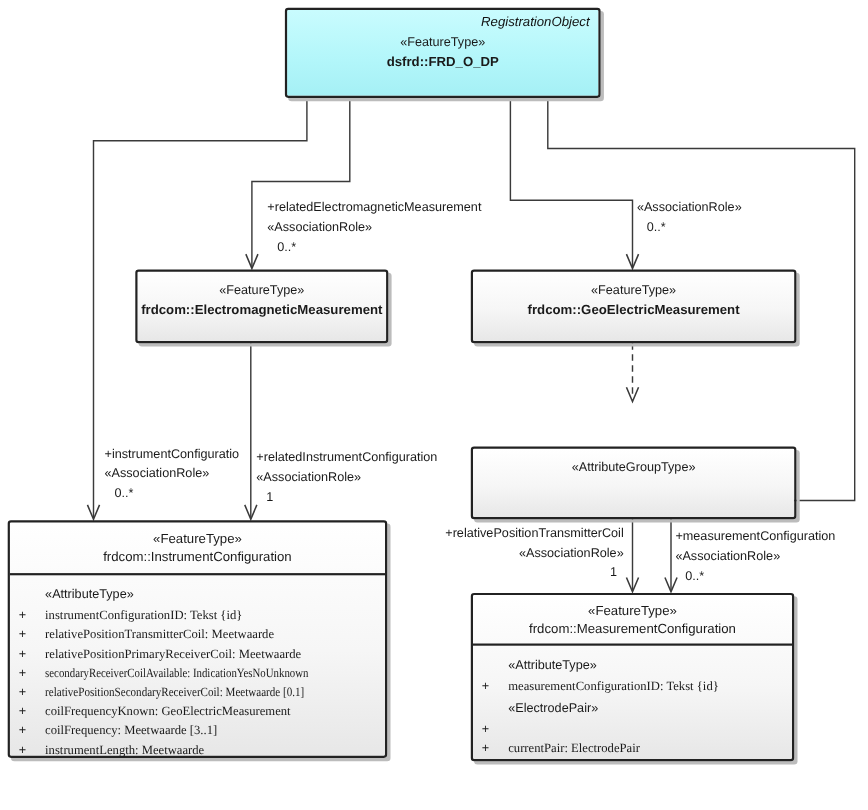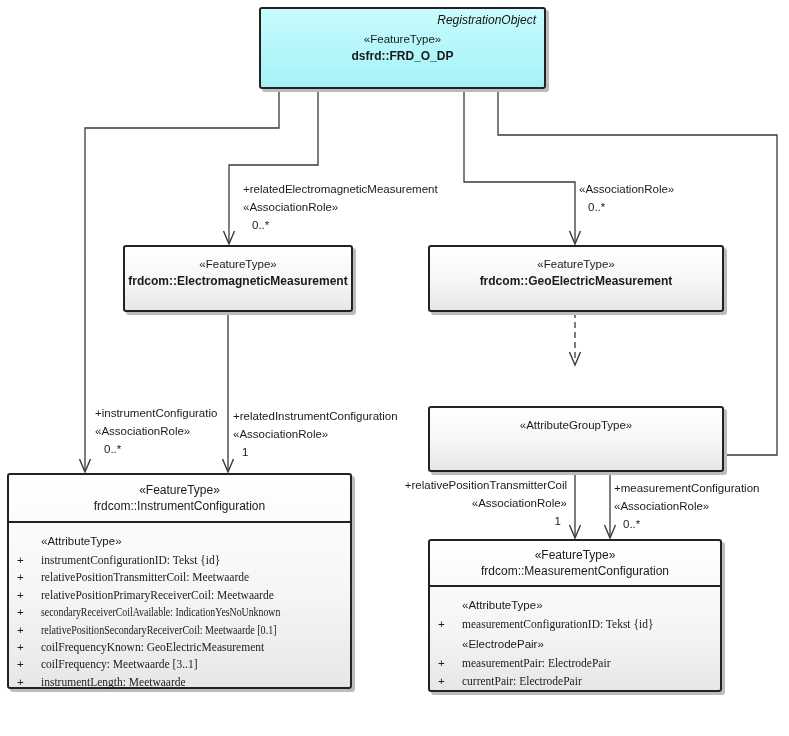--- a/index.html
+++ b/index.html
@@ -157,21 +157,20 @@
     </div>
     <div class="body-sec">
       <div class="grp">«AttributeType»</div>
       <div class="attr-row">
         <span class="plus">+</span>
         <span class="atext">measurementConfigurationID: Tekst {id}</span>
       </div>
       <div class="grp">«ElectrodePair»</div>
       <div class="attr-row">
         <span class="plus">+</span>
-        <span class="atext">measurementPair: ElectrodePair</span>
       </div>
       <div class="attr-row">
         <span class="plus">+</span>
         <span class="atext">currentPair: ElectrodePair</span>
       </div>
     </div>
   </div>
 
   <div class="role-label" style="left:233px;top:180px;margin-left:10px;">
     <div>+relatedElectromagneticMeasurement</div>

